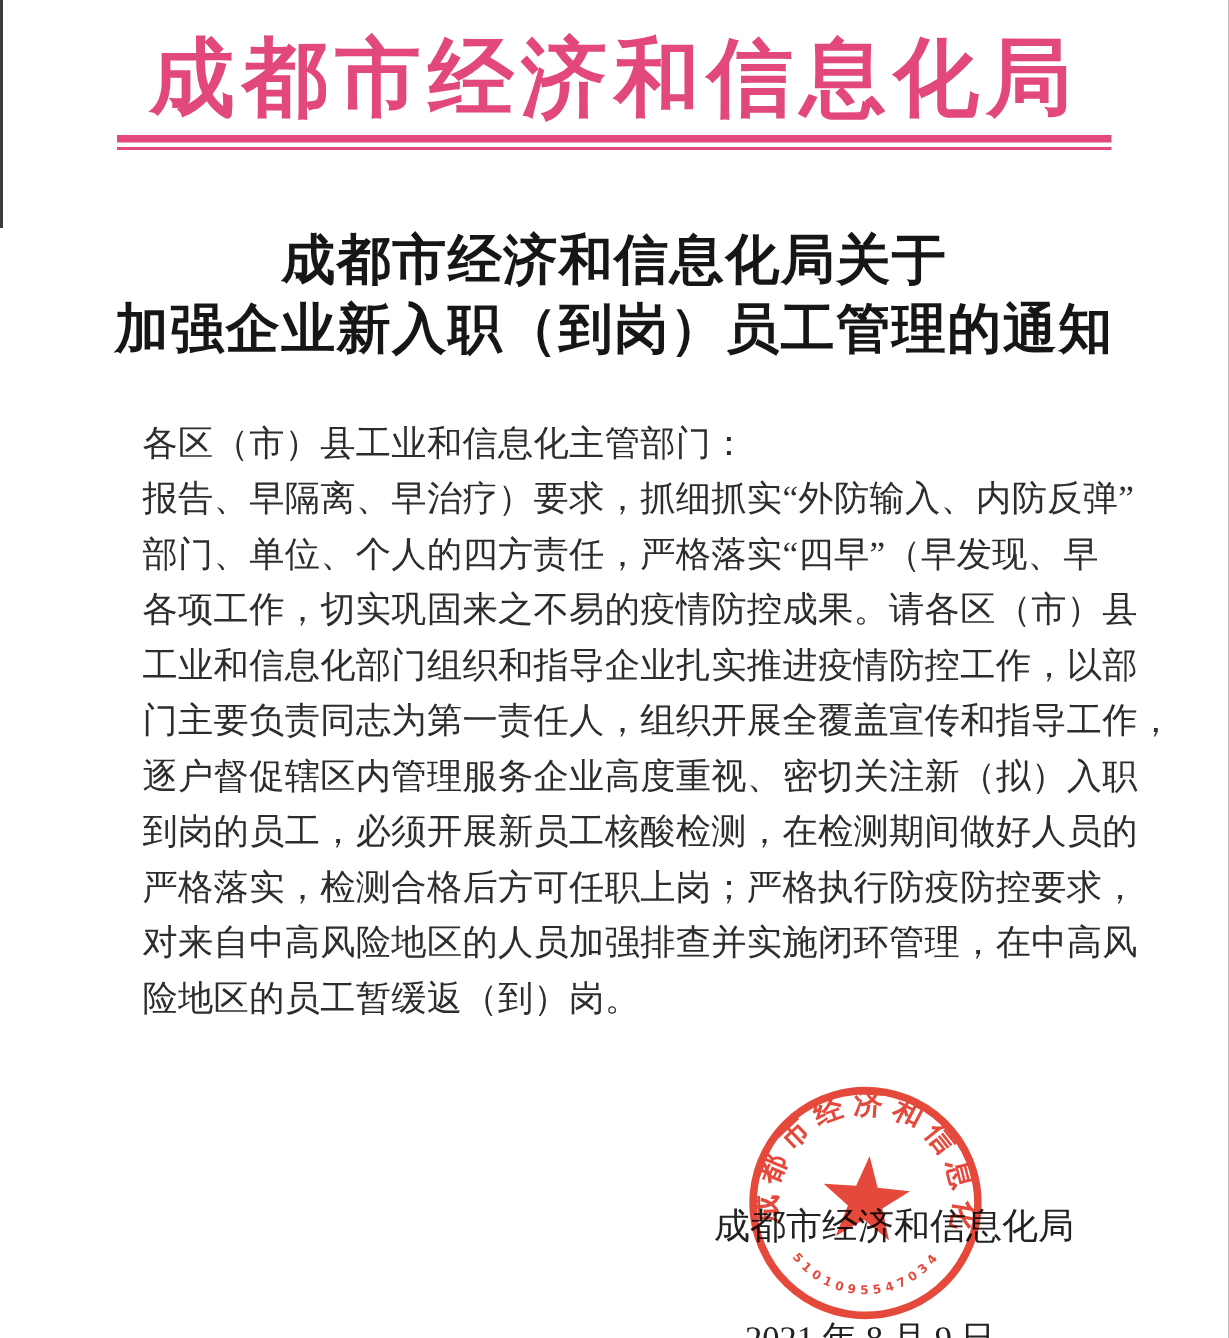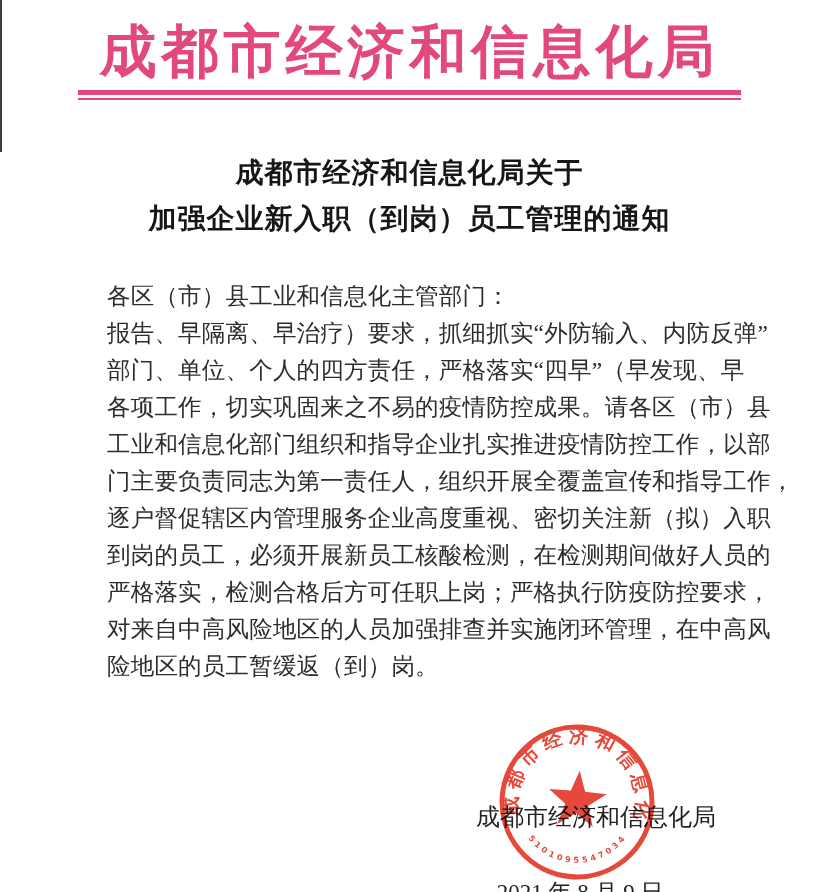--- a/index.html
+++ b/index.html
@@ -32,32 +32,31 @@
     position:absolute;left:78px;top:90px;width:663px;height:5px;
     background:var(--pink);
   }
   .rule::after{
     content:"";position:absolute;left:0;top:8px;width:100%;height:2px;
     background:var(--pink);
   }
   .doc-title{
     position:absolute;top:150px;left:0;right:0;
     text-align:center;
-    font-size:28px;font-weight:bold;color:#161616;
+    font-size:36px;font-weight:bold;color:#161616;
     line-height:46px;letter-spacing:1px;
   }
   .doc-body{
     position:absolute;top:278px;left:95px;width:648px;
     font-size:23.5px;color:var(--ink);
   }
   .bline{
     height:37px;line-height:37px;
     white-space:pre;
     letter-spacing:0.2px;
-    margin-left:12px;
   }
   .signature{
     position:absolute;top:801px;left:462px;width:268px;
     text-align:center;
     font-size:24px;color:#222;
     white-space:nowrap;
   }
   .date{
     position:absolute;top:845px;left:468px;width:224px;
     text-align:center;

